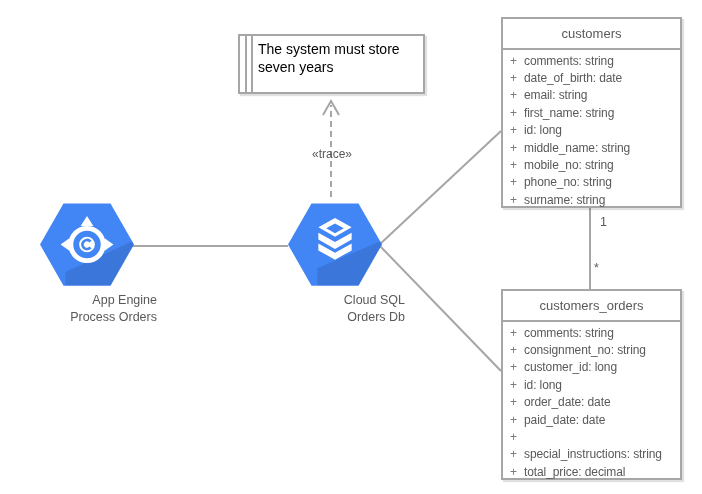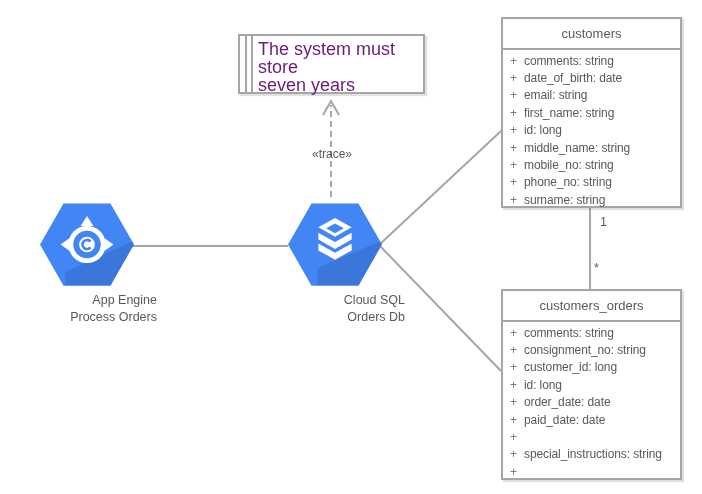--- a/index.html
+++ b/index.html
@@ -21,21 +21,21 @@
     background: #ffffff; border: 2px solid #a6a6a6;
     box-shadow: 2px 2px 1px rgba(0,0,0,0.12);
   }
   .note .strip1, .note .strip2 {
     position: absolute; top: 0; bottom: 0; width: 2px; background: #a6a6a6;
   }
   .note .strip1 { left: 5px; }
   .note .strip2 { left: 11px; }
   .note .note-text {
     position: absolute; left: 18px; top: 4px; right: 2px;
-    font-size: 18px; line-height: 18px; color: #701a75;
+    font-size: 14px; line-height: 18px; color: #000000;
   }
 
   .trace-label {
     position: absolute; left: 302px; top: 147px; width: 60px;
     text-align: center; font-size: 12px; color: #595959;
   }
 
   
   .hexnode { position: absolute; width: 94px; height: 83px; }
   .hexnode svg { width: 100%; height: 100%; display: block; }
@@ -211,17 +211,18 @@
         </div>
       <div class="tbl-row">
           <span class="plus">+</span>
         </div>
       <div class="tbl-row">
           <span class="plus">+</span>
           <span>special_instructions: string</span>
         </div>
       <div class="tbl-row">
           <span class="plus">+</span>
+          <span>total_price: decimal</span>
         </div>
     </div>
   </div>
 
 </div>
 
 </body></html>

